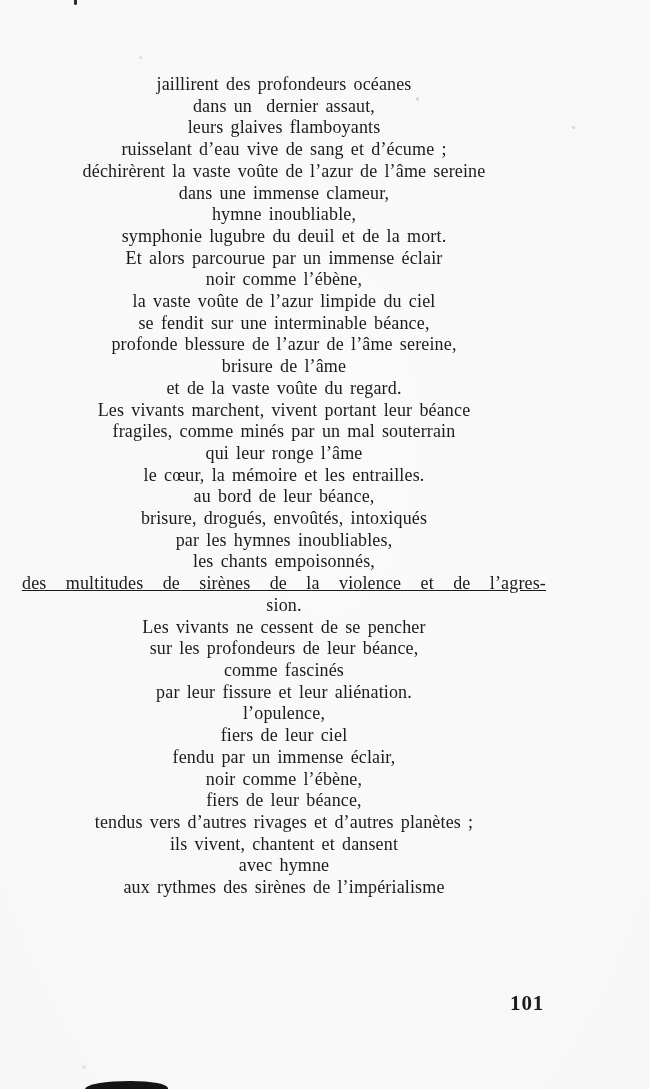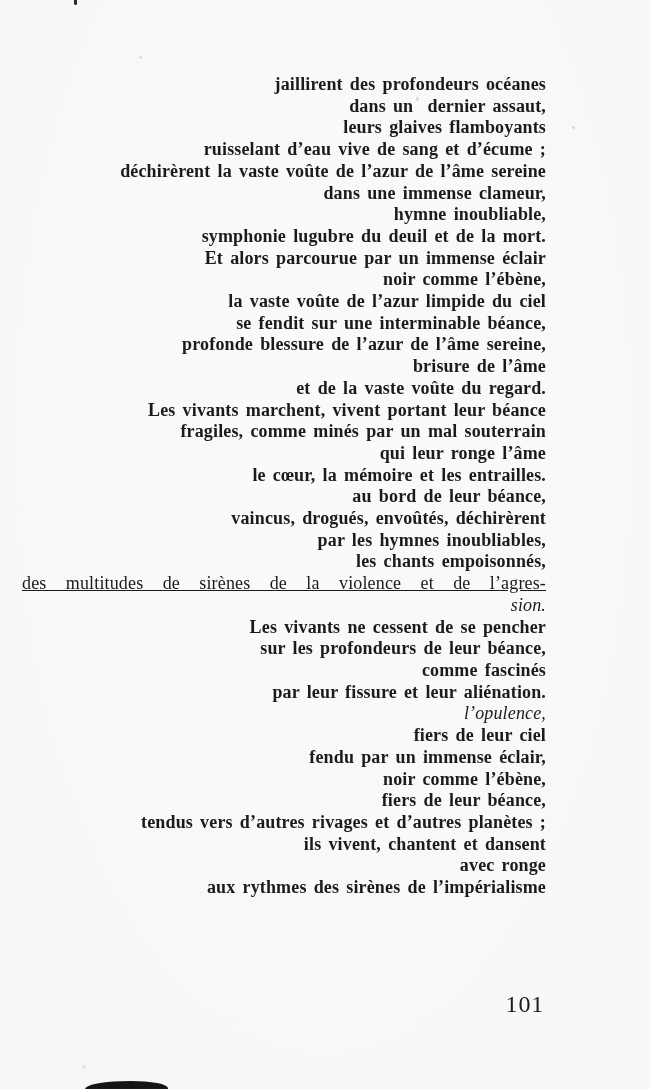--- a/index.html
+++ b/index.html
@@ -29,38 +29,39 @@
     font-size: 18px;
     line-height: 21.7px;
     color: var(--ink, #1b1b1b);
     word-spacing: 2.5px;
     letter-spacing: 0.15px;
   }
   .poem-line {
     white-space: pre-wrap;
     min-height: 21.7px;
   }
-  .poem-line.align-left { text-align: right; font-weight: bold; }
-  .poem-line.align-right { text-align: right; font-style: italic; }
+  .poem-line.align-left { text-align: center; }
+  .poem-line.align-right { text-align: center; }
   .poem-line.align-justify {
     white-space: normal;
     text-align: justify;
     text-align-last: justify;
     text-justify: inter-word;
     text-decoration: underline;
   }
   .page-number {
     position: absolute;
     left: 22px;
     top: 991px;
     width: 522px;
     text-align: right;
-    font-size: 24px;
+    font-size: 21px;
     color: var(--ink, #1b1b1b);
     letter-spacing: 0.8px;
+    font-weight: bold;
   }
   
   .mark-top-edge {
     position: absolute;
     left: 74px;
     top: 0;
     width: 3px;
     height: 5px;
     background: #2c2c2c;
     border-radius: 0 0 2px 2px;
@@ -107,37 +108,37 @@
       <div class="poem-line align-left">la vaste voûte de l’azur limpide du ciel</div>
       <div class="poem-line align-left">se fendit sur une interminable béance,</div>
       <div class="poem-line align-left">profonde blessure de l’azur de l’âme sereine,</div>
       <div class="poem-line align-left">brisure de l’âme</div>
       <div class="poem-line align-left">et de la vaste voûte du regard.</div>
       <div class="poem-line align-left">Les vivants marchent, vivent portant leur béance</div>
       <div class="poem-line align-left">fragiles, comme minés par un mal souterrain</div>
       <div class="poem-line align-left">qui leur ronge l’âme</div>
       <div class="poem-line align-left">le cœur, la mémoire et les entrailles.</div>
       <div class="poem-line align-left">au bord de leur béance,</div>
-      <div class="poem-line align-left">vaincus, drogués, envoûtés, déchirèrent</div>
+      <div class="poem-line align-left">brisure, drogués, envoûtés, intoxiqués</div>
       <div class="poem-line align-left">par les hymnes inoubliables,</div>
       <div class="poem-line align-left">les chants empoisonnés,</div>
       <div class="poem-line align-justify">des multitudes de sirènes de la violence et de l’agres-</div>
       <div class="poem-line align-right">sion.</div>
       <div class="poem-line align-left">Les vivants ne cessent de se pencher</div>
       <div class="poem-line align-left">sur les profondeurs de leur béance,</div>
       <div class="poem-line align-left">comme fascinés</div>
       <div class="poem-line align-left">par leur fissure et leur aliénation.</div>
       <div class="poem-line align-right">l’opulence,</div>
       <div class="poem-line align-left">fiers de leur ciel</div>
       <div class="poem-line align-left">fendu par un immense éclair,</div>
       <div class="poem-line align-left">noir comme l’ébène,</div>
       <div class="poem-line align-left">fiers de leur béance,</div>
       <div class="poem-line align-left">tendus vers d’autres rivages et d’autres planètes ;</div>
       <div class="poem-line align-left">ils vivent, chantent et dansent</div>
-      <div class="poem-line align-left">avec ronge</div>
+      <div class="poem-line align-left">avec hymne</div>
       <div class="poem-line align-left">aux rythmes des sirènes de l’impérialisme</div>
     </div>
 
   <div class="page-number">101</div>
 
   <span class="speck speck-4"></span>
   <span class="smudge-bottom"></span>
 </div>
 
 </body></html>

